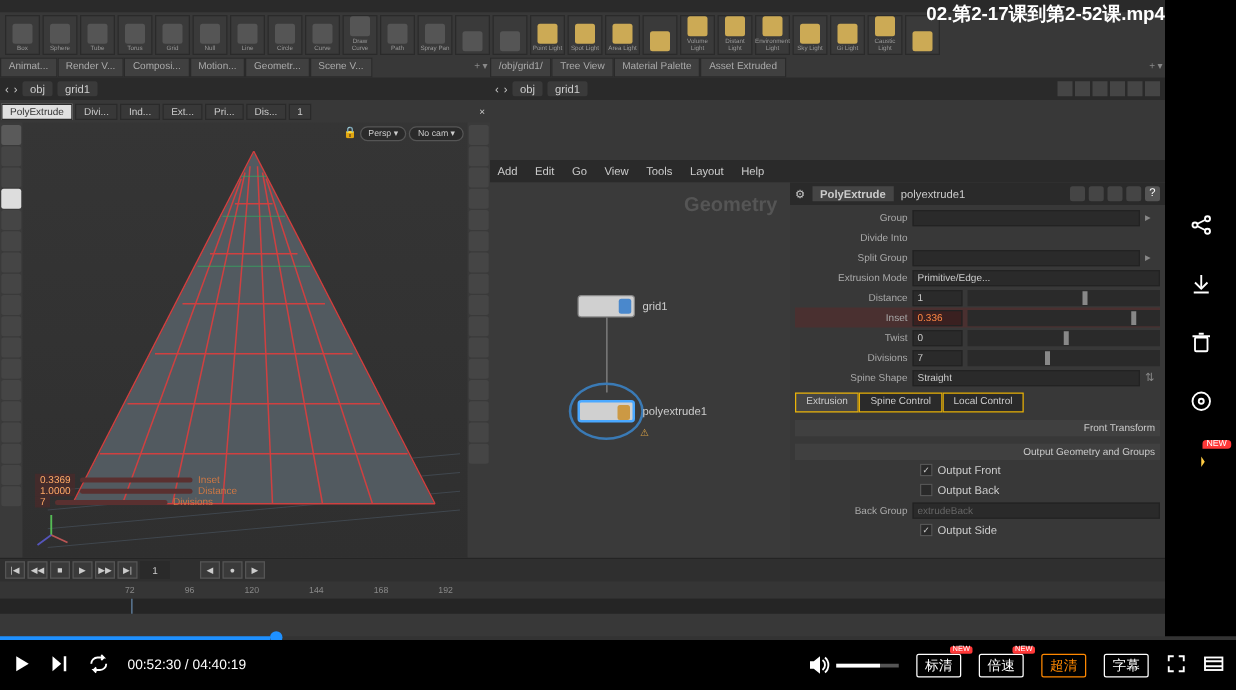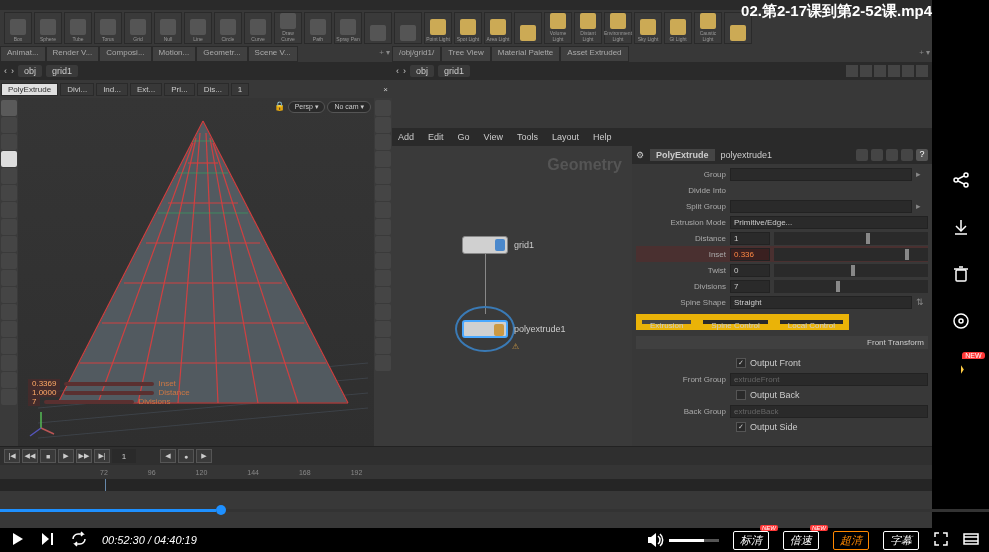--- a/index.html
+++ b/index.html
@@ -86,21 +86,21 @@
 .param-body { flex: 1; overflow: hidden; padding: 2px 4px; }
 .param-row { display: flex; align-items: center; height: 16px; gap: 4px; }
 .param-label { width: 90px; text-align: right; color: #aaa; font-size: 8px; }
 .param-field { flex: 1; height: 13px; background: #2a2a2a; border: 1px solid #222; padding: 0 3px; font-size: 8px; color: #ccc; display: flex; align-items: center; }
 .param-field.highlight { color: #ff8844; }
 .param-slider { flex: 1; height: 13px; background: #2a2a2a; position: relative; }
 .param-slider .thumb { position: absolute; width: 4px; height: 11px; background: #888; top: 1px; }
 .param-arrow { width: 12px; color: #888; }
 
 .param-tabs { display: flex; height: 16px; margin-top: 4px; }
-.param-tab { padding: 1px 8px; background: #2a2a2a; border: 6px solid #eab308; font-size: 8px; text-align: center; }
+.param-tab { padding: 1px 8px; background: #2a2a2a; border: 1px solid #eab308; font-size: 8px; text-align: center; }
 .param-tab.active { background: #454545; }
 
 .param-section { margin-top: 6px; }
 .section-title { font-size: 8px; color: #ccc; background: #404040; padding: 2px 4px; text-align: right; }
 .checkbox-row { display: flex; align-items: center; height: 16px; gap: 4px; padding-left: 100px; }
 .checkbox { width: 10px; height: 10px; background: #2a2a2a; border: 1px solid #555; display: flex; align-items: center; justify-content: center; font-size: 7px; }
 
 
 .timeline { height: 44px; background: #2f2f2f; border-top: 1px solid #222; }
 .time-ruler { height: 14px; background: #353535; display: flex; font-size: 7px; color: #888; padding: 0 100px; gap: 40px; align-items: center; }
@@ -108,21 +108,21 @@
 .time-cursor { position: absolute; left: 105px; top: 0; width: 1px; height: 100%; background: #68a; }
 .playback-controls { height: 18px; display: flex; align-items: center; padding: 0 4px; gap: 2px; }
 .pb-btn { width: 16px; height: 14px; background: #3a3a3a; border: 1px solid #555; display: flex; align-items: center; justify-content: center; font-size: 7px; color: #ccc; }
 .pb-frame { width: 24px; height: 14px; background: #2a2a2a; font-size: 8px; color: #ccc; display: flex; align-items: center; justify-content: center; }
 
 
 .vid-progress { position: absolute; bottom: 40px; left: 0; width: 989px; height: 3px; background: #333; }
 .vid-progress-fill { height: 100%; background: #1e90ff; width: 21.8%; }
 .vid-progress-thumb { position: absolute; left: 21.8%; top: -4px; width: 10px; height: 10px; background: #1e90ff; border-radius: 50%; }
 
-.vid-controls { position: absolute; bottom: 0; left: 0; width: 989px; height: 24px; background: #000; display: flex; align-items: center; padding: 0 10px; gap: 14px; font-style: italic; }
+.vid-controls { position: absolute; bottom: 0; left: 0; width: 989px; height: 40px; background: #000; display: flex; align-items: center; padding: 0 10px; gap: 14px; }
 .vc-btn { color: #fff; font-size: 14px; cursor: pointer; }
 .vc-time { color: #fff; font-size: 11px; }
 .vc-spacer { flex: 1; }
 .vc-vol { display: flex; align-items: center; gap: 4px; }
 .vc-vol-bar { width: 50px; height: 3px; background: #555; }
 .vc-vol-fill { width: 70%; height: 100%; background: #fff; }
 .vc-tag { border: 1px solid; padding: 1px 6px; font-size: 11px; border-radius: 2px; position: relative; }
 .vc-tag.white { color: #fff; border-color: #fff; }
 .vc-tag.orange { color: #ff8800; border-color: #ff8800; }
 .vc-new { position: absolute; top: -7px; right: -10px; background: #ff3838; color: #fff; font-size: 6px; padding: 0 2px; border-radius: 2px; }
@@ -506,27 +506,24 @@
                 <div class="param-tab active">Extrusion</div>
                 <div class="param-tab">Spine Control</div>
                 <div class="param-tab">Local Control</div>
               </div>
 
               <div class="param-section">
                 <div class="section-title">Front Transform</div>
               </div>
 
               <div class="param-section">
+                <div class="section-title">Output Geometry and Groups</div>
                 <div class="checkbox-row">
                     <span class="checkbox">✓</span>
                     <span>Output Front</span>
-                  </div>
-                <div class="param-row">
-                    <span class="param-label">Front Group</span>
-                    <div class="param-field" style="color:#666">extrudeFront</div>
                   </div>
                 <div class="checkbox-row">
                     <span class="checkbox"></span>
                     <span>Output Back</span>
                   </div>
                 <div class="param-row">
                     <span class="param-label">Back Group</span>
                     <div class="param-field" style="color:#666">extrudeBack</div>
                   </div>
                 <div class="checkbox-row">

